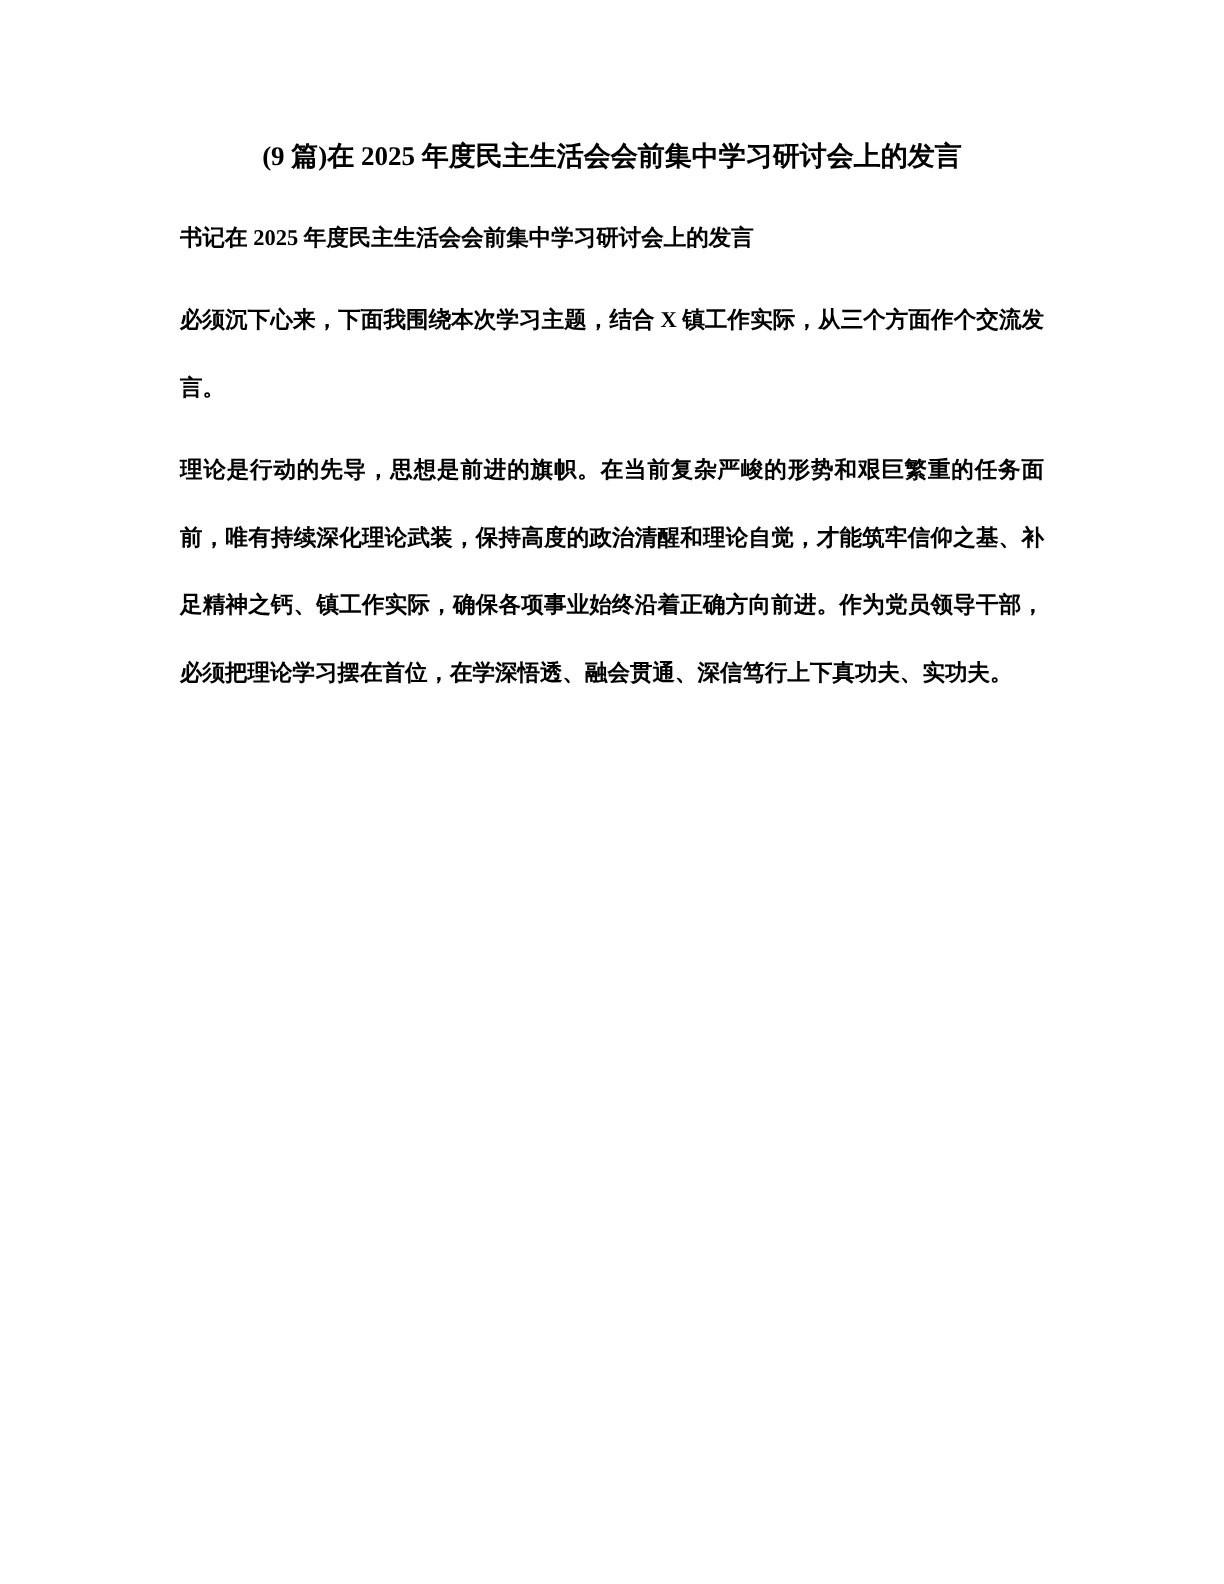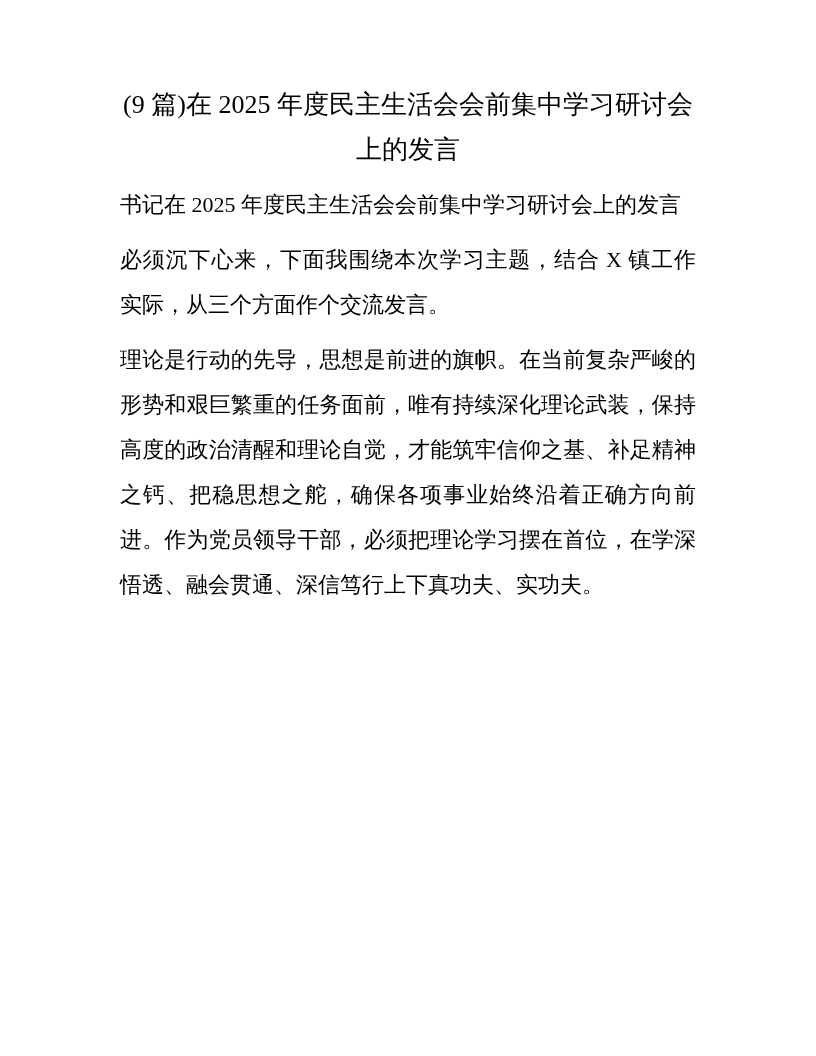--- a/index.html
+++ b/index.html
@@ -13,44 +13,44 @@
     height: 1056px;
     margin: 0 auto;
     background: #ffffff;
     box-sizing: border-box;
     padding: 82px 120px 40px 120px;
     overflow: hidden;
     font-family: "Liberation Serif", "DejaVu Serif", serif;
     color: #000000;
   }
   .doc-title {
-    font-size: 26px;
-    font-weight: normal;
+    font-size: 18px;
+    font-weight: bold;
     text-align: center;
     line-height: 45px;
     margin: 0 0 10px 0;
   }
   .para {
-    font-size: 22px;
-    font-weight: normal;
+    font-size: 15px;
+    font-weight: bold;
     line-height: 45px;
     text-align: justify;
     text-align-last: left;
     margin: 0 0 10px 0;
     word-break: normal;
     overflow-wrap: break-word;
   }
 </style>
 </head>
 <body>
 
 <div class="page">
   <h1 class="doc-title">(9 篇)在 2025 年度民主生活会会前集中学习研讨会上的发言</h1>
 
   <p class="para">书记在 2025 年度民主生活会会前集中学习研讨会上的发言</p>
 
 
   <p class="para">必须沉下心来，下面我围绕本次学习主题，结合 X 镇工作实际，从三个方面作个交流发言。</p>
 
 
-  <p class="para">理论是行动的先导，思想是前进的旗帜。在当前复杂严峻的形势和艰巨繁重的任务面前，唯有持续深化理论武装，保持高度的政治清醒和理论自觉，才能筑牢信仰之基、补足精神之钙、把稳思想之舵，确保各项事业始终沿着正确方向前进。作为党员领导干部，必须把理论学习摆在首位，在学深悟透、融会贯通、深信笃行上下真功夫、实功夫。</p>
+  <p class="para">理论是行动的先导，思想是前进的旗帜。在当前复杂严峻的形势和艰巨繁重的任务面前，唯有持续深化理论武装，保持高度的政治清醒和理论自觉，才能筑牢信仰之基、补足精神之钙、镇工作实际，确保各项事业始终沿着正确方向前进。作为党员领导干部，必须把理论学习摆在首位，在学深悟透、融会贯通、深信笃行上下真功夫、实功夫。</p>
 
 </div>
 
 </body></html>

